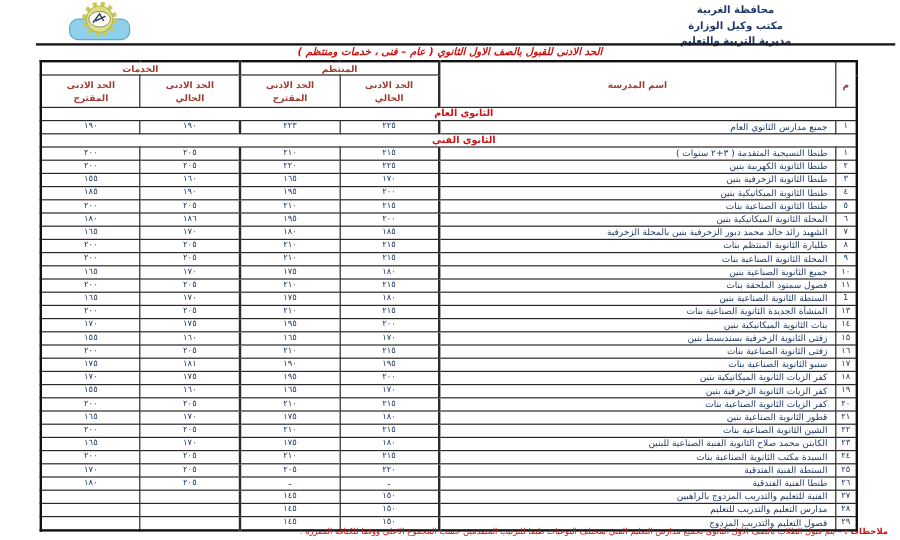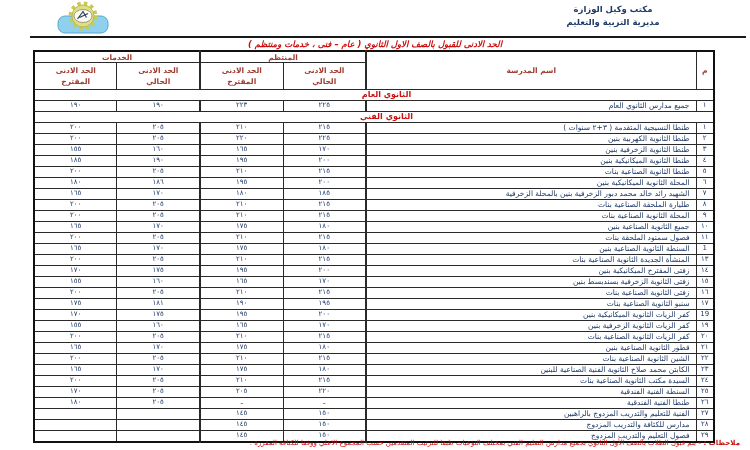--- a/index.html
+++ b/index.html
@@ -57,20 +57,21 @@
     <svg viewBox="0 0 54 34" width="54" height="34">
       <rect x="2" y="15" width="50" height="17" rx="7" fill="#8fd0ec" stroke="#5aa8cc" stroke-width="1"></rect>
       <circle cx="27" cy="15" r="12.5" fill="none" stroke="#c9c95a" stroke-width="4" stroke-dasharray="3.4 3.2"></circle>
       <circle cx="27" cy="15" r="11" fill="#dede85" stroke="#b9b94e" stroke-width="1"></circle>
       <ellipse cx="27" cy="15" rx="9" ry="6.5" fill="#fbfbf2" stroke="#8a8a66" stroke-width="0.8"></ellipse>
       <path d="M21.5 18 L27 10.5 L30.5 16.5 M23.5 16.5 L32 12.5" stroke="#2e3f66" stroke-width="1.2" fill="none"></path>
     </svg>
   </div>
 
   <div class="letterhead">
+    <div>محافظة الغربية</div>
     <div>مكتب وكيل الوزارة</div>
     <div>مديرية التربية والتعليم</div>
   </div>
 
   <div class="rule"></div>
 
   <div class="doc-title">الحد الادنى للقبول بالصف الاول الثانوي ( عام – فنى ، خدمات ومنتظم )</div>
 
   <table class="schools">
     <colgroup>
@@ -165,21 +166,21 @@
         <tr>
           <td class="num">٧</td>
           <td class="name">الشهيد رائد خالد محمد دبور الزخرفية بنين بالمحلة الزخرفية</td>
           <td class="val">١٨٥</td>
           <td class="val">١٨٠</td>
           <td class="val">١٧٠</td>
           <td class="val">١٦٥</td>
         </tr>
         <tr>
           <td class="num">٨</td>
-          <td class="name">طليارة الملحقة الصناعية بنات</td>
+          <td class="name">طليارة الثانوية المنتظم بنات</td>
           <td class="val">٢١٥</td>
           <td class="val">٢١٠</td>
           <td class="val">٢٠٥</td>
           <td class="val">٢٠٠</td>
         </tr>
         <tr>
           <td class="num">٩</td>
           <td class="name">المحلة الثانوية الصناعية بنات</td>
           <td class="val">٢١٥</td>
           <td class="val">٢١٠</td>
@@ -213,21 +214,21 @@
         <tr>
           <td class="num">١٣</td>
           <td class="name">المنشأة الجديدة الثانوية الصناعية بنات</td>
           <td class="val">٢١٥</td>
           <td class="val">٢١٠</td>
           <td class="val">٢٠٥</td>
           <td class="val">٢٠٠</td>
         </tr>
         <tr>
           <td class="num">١٤</td>
-          <td class="name">زفتى المقترح الميكانيكية بنين</td>
+          <td class="name">بنات الثانوية الميكانيكية بنين</td>
           <td class="val">٢٠٠</td>
           <td class="val">١٩٥</td>
           <td class="val">١٧٥</td>
           <td class="val">١٧٠</td>
         </tr>
         <tr>
           <td class="num">١٥</td>
           <td class="name">زفتى الثانوية الزخرفية بسندبسط بنين</td>
           <td class="val">١٧٠</td>
           <td class="val">١٦٥</td>
@@ -244,21 +245,21 @@
         </tr>
         <tr>
           <td class="num">١٧</td>
           <td class="name">سنبو الثانوية الصناعية بنات</td>
           <td class="val">١٩٥</td>
           <td class="val">١٩٠</td>
           <td class="val">١٨١</td>
           <td class="val">١٧٥</td>
         </tr>
         <tr>
-          <td class="num">19</td>
+          <td class="num">١٨</td>
           <td class="name">كفر الزيات الثانوية الميكانيكية بنين</td>
           <td class="val">٢٠٠</td>
           <td class="val">١٩٥</td>
           <td class="val">١٧٥</td>
           <td class="val">١٧٠</td>
         </tr>
         <tr>
           <td class="num">١٩</td>
           <td class="name">كفر الزيات الثانوية الزخرفية بنين</td>
           <td class="val">١٧٠</td>
@@ -325,21 +326,21 @@
         <tr>
           <td class="num">٢٧</td>
           <td class="name">الفنية للتعليم والتدريب المزدوج بالراهبين</td>
           <td class="val">١٥٠</td>
           <td class="val">١٤٥</td>
           <td class="val"></td>
           <td class="val"></td>
         </tr>
         <tr>
           <td class="num">٢٨</td>
-          <td class="name">مدارس للكثافة والتدريب المزدوج</td>
+          <td class="name">مدارس التعليم والتدريب للتعليم</td>
           <td class="val">١٥٠</td>
           <td class="val">١٤٥</td>
           <td class="val"></td>
           <td class="val"></td>
         </tr>
         <tr>
           <td class="num">٢٩</td>
           <td class="name">فصول التعليم والتدريب المزدوج</td>
           <td class="val">١٥٠</td>
           <td class="val">١٤٥</td>

